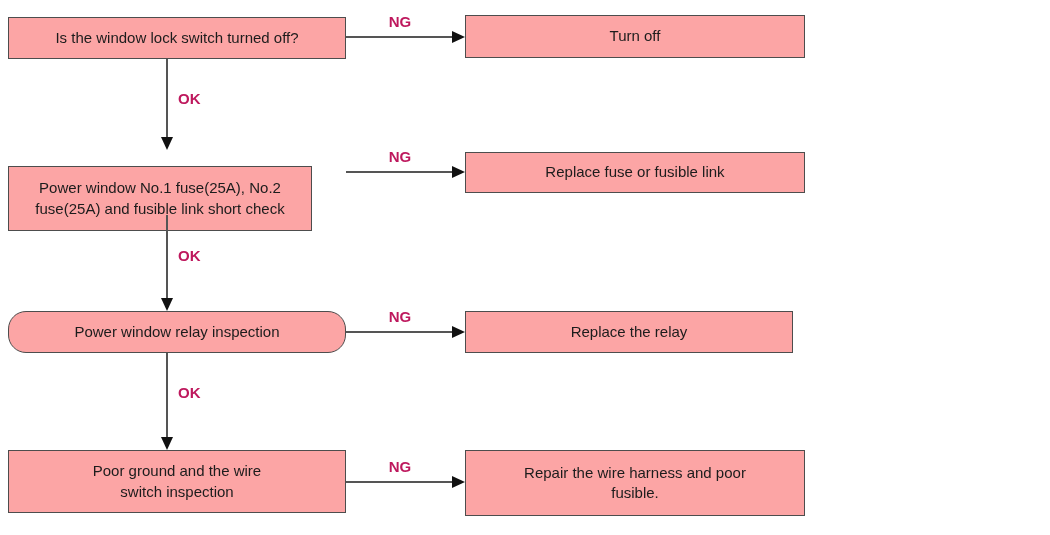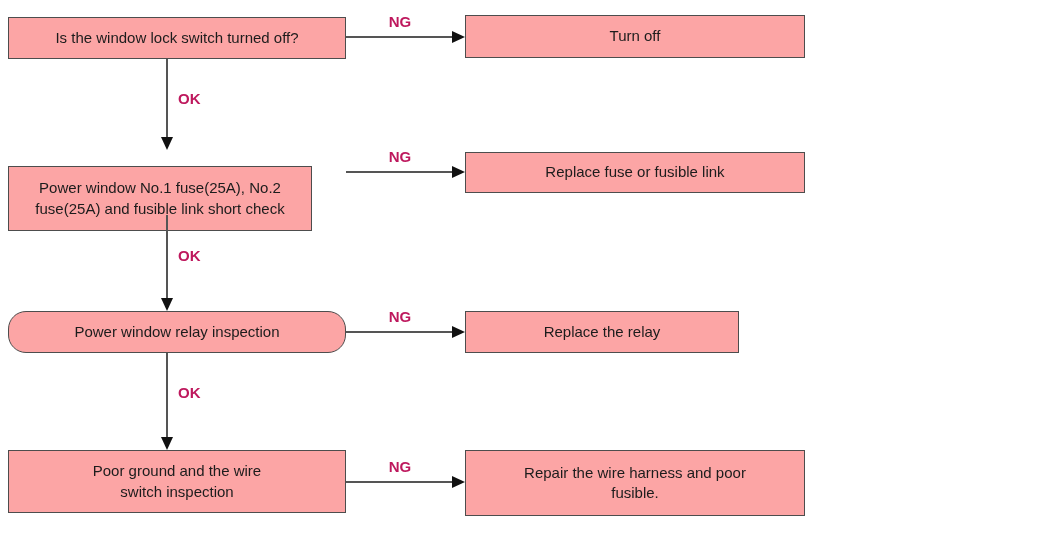--- a/index.html
+++ b/index.html
@@ -56,21 +56,21 @@
   .w280{max-width:285px;display:inline-block;}
 
   
   .r1-check{left:8px;top:17px;width:338px;height:42px;}
   .r2-check{left:8px;top:150px;width:304px;height:65px;margin-top:16px;}
   .r3-check{left:8px;top:311px;width:338px;height:42px;border-radius:18px;}
   .r4-check{left:8px;top:450px;width:338px;height:63px;}
   
   .r1-remedy{left:465px;top:15px;width:340px;height:43px;}
   .r2-remedy{left:465px;top:152px;width:340px;height:41px;}
-  .r3-remedy{left:465px;top:311px;width:274px;height:42px;}
+  .r3-remedy{left:465px;top:311px;width:328px;height:42px;}
   .r4-remedy{left:465px;top:450px;width:340px;height:66px;}
   
   .r1-hline{left:346px;top:36px;width:106px;}   .r1-hhead{left:452px;top:31px;}   .r1-ng{left:375px;top:13px;width:50px;}
   .r2-hline{left:346px;top:171px;width:106px;}  .r2-hhead{left:452px;top:166px;}  .r2-ng{left:375px;top:148px;width:50px;}
   .r3-hline{left:346px;top:331px;width:106px;}  .r3-hhead{left:452px;top:326px;}  .r3-ng{left:375px;top:308px;width:50px;}
   .r4-hline{left:346px;top:481px;width:106px;}  .r4-hhead{left:452px;top:476px;}  .r4-ng{left:375px;top:458px;width:50px;}
   
   .c1-vline{left:166px;top:59px;height:78px;}   .c1-vhead{left:161px;top:137px;}  .c1-ok{left:178px;top:90px;}
   .c2-vline{left:166px;top:215px;height:83px;}  .c2-vhead{left:161px;top:298px;}  .c2-ok{left:178px;top:247px;}
   .c3-vline{left:166px;top:353px;height:84px;}  .c3-vhead{left:161px;top:437px;}  .c3-ok{left:178px;top:384px;}

